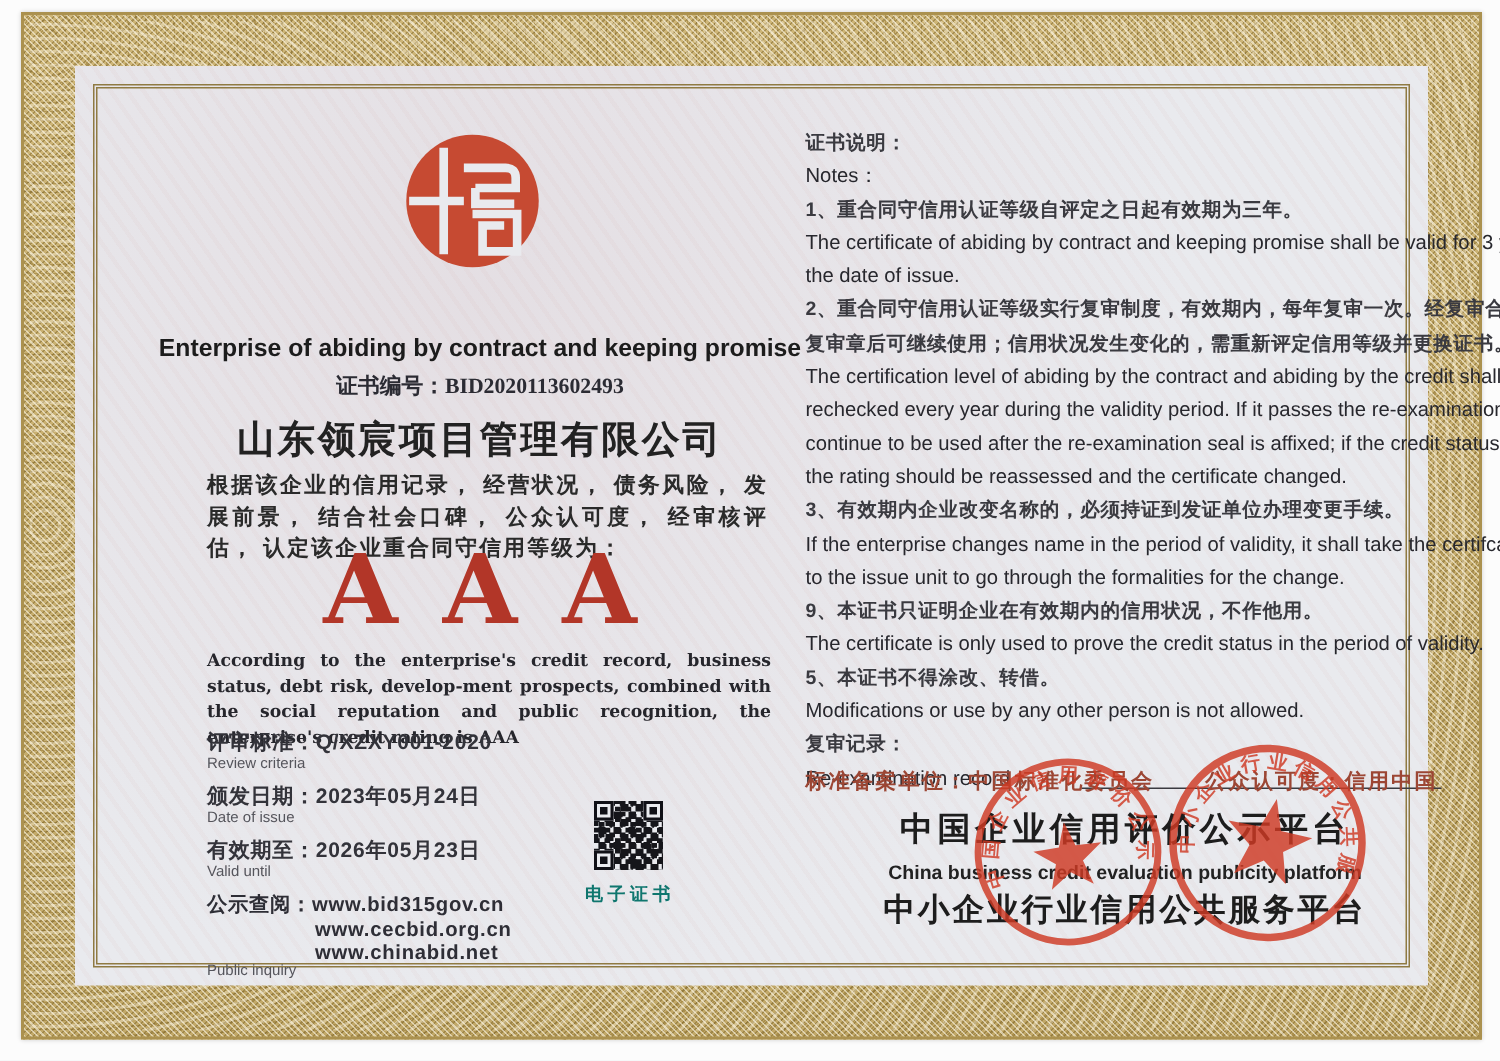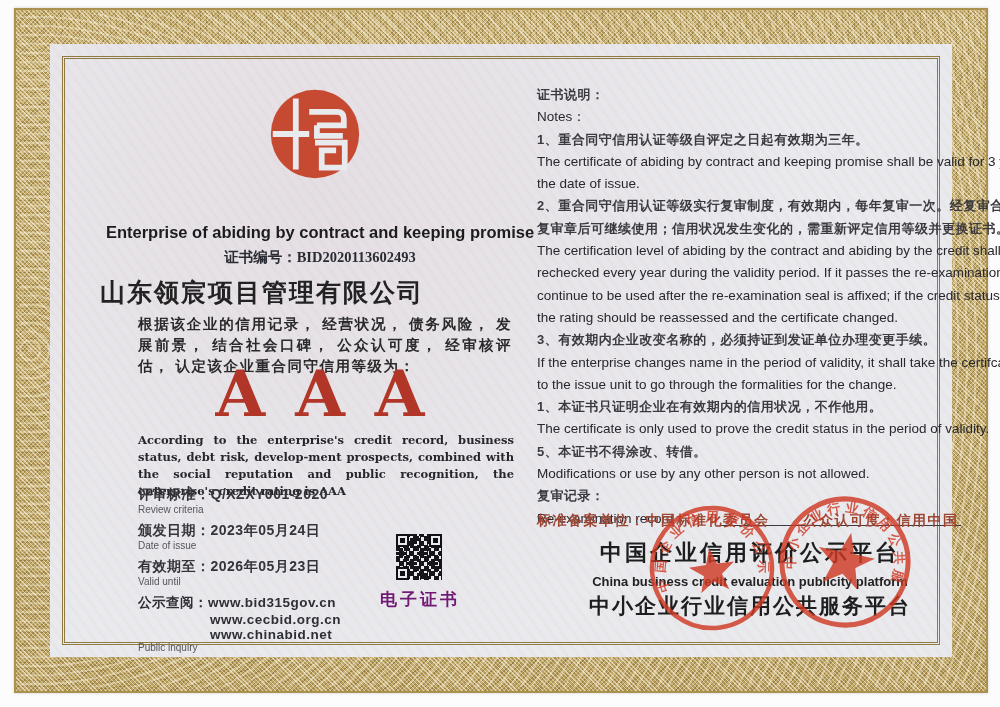--- a/index.html
+++ b/index.html
@@ -27,21 +27,21 @@
       border:3px double #8f7a42; }
 
   
   .logo { left:267px; top:86px; width:96px; height:96px; }
   .title { left:110px; top:181px; width:420px; text-align:center;
       font-size:37px; font-weight:900; letter-spacing:7px; color:#161616; }
   .subtitle { left:100px; top:223px; width:440px; text-align:center;
       font-size:16.5px; font-weight:bold; color:#1c1c1c; }
   .certno { left:110px; top:248px; width:420px; text-align:center;
       font-family:"Liberation Serif", serif; font-size:14.5px; font-weight:bold; color:#2b2b33; }
-  .company { left:100px; top:276px; width:440px; 
+  .company { left:100px; top:276px; width:440px; text-align:center;
       font-size:25px; font-weight:bold; letter-spacing:2px; color:#222; }
   .statement { left:138px; top:314px; width:374px; text-align:justify;
       font-size:14.5px; font-weight:bold; letter-spacing:1.5px; color:#2a2a2a; line-height:21px; }
   .rating { left:110px; top:356px; width:420px; text-align:center;
       font-family:"DejaVu Serif", serif; font-size:64px; font-weight:bold;
       letter-spacing:30px; text-indent:30px; color:#b23628; }
   .statement-en { left:138px; top:432px; width:376px; text-align:justify;
       font-family:"DejaVu Serif", serif; font-size:11.5px; font-weight:bold; color:#26262c; line-height:17px; }
   .fields { left:138px; top:486px; width:280px; }
   .field { margin-bottom:7px; }
@@ -52,21 +52,21 @@
 
   .qr { left:396px; top:534px; width:46px; height:46px;
      background:
        repeating-conic-gradient(#15151a 0 25%, rgba(0,0,0,0) 0 50%) 0 0/7px 7px,
        repeating-conic-gradient(#15151a 0 25%, rgba(0,0,0,0) 0 50%) 3px 2px/10px 10px,
        #e9eaee; }
   .qf { position:absolute; width:13px; height:13px; background:#e9eaee; border:2.5px solid #101016; }
   .qf::after { content:""; position:absolute; inset:2px; background:#101016; }
   .qf.tl { top:0; left:0; } .qf.tr { top:0; right:0; } .qf.bl { bottom:0; left:0; }
   .qr-caption { left:368px; top:588px; width:104px; text-align:center;
-      font-size:17px; font-weight:bold; letter-spacing:3px; color:#701a75; }
+      font-size:12px; font-weight:bold; letter-spacing:3px; color:#0f766e; }
 
   
   .notes { left:537px; top:84px; width:424px; }
   .notes .ln { line-height:22.3px; white-space:nowrap; }
   .notes .cn { font-size:13px; color:#3a3a40; font-weight:bold; letter-spacing:.5px; }
   .notes .en { font-size:13.5px; color:#27272d; }
   .notes .rx { display:flex; align-items:flex-end;gap:28px; }
   .fill-line { flex:1; border-bottom:1.5px solid #3a3a40; margin:0 0 4px 6px; }
 
   .regline { left:537px; top:512px; width:430px; font-size:14px; font-weight:bold;
@@ -146,21 +146,21 @@
     <div class="ln en">the date of issue.</div>
     <div class="ln cn">2、重合同守信用认证等级实行复审制度，有效期内，每年复审一次。经复审合格的，加盖</div>
     <div class="ln cn">复审章后可继续使用；信用状况发生变化的，需重新评定信用等级并更换证书。</div>
     <div class="ln en">The certification level of abiding by the contract and abiding by the credit shall be</div>
     <div class="ln en">rechecked every year during the validity period. If it passes the re-examination, it may</div>
     <div class="ln en">continue to be used after the re-examination seal is affixed; if the credit status changes,</div>
     <div class="ln en">the rating should be reassessed and the certificate changed.</div>
     <div class="ln cn">3、有效期内企业改变名称的，必须持证到发证单位办理变更手续。</div>
     <div class="ln en">If the enterprise changes name in the period of validity, it shall take the certifcate</div>
     <div class="ln en">to the issue unit to go through the formalities for the change.</div>
-    <div class="ln cn">1、本证书只证明企业在有效期内的信用状况，不作他用。</div>
+    <div class="ln cn">9、本证书只证明企业在有效期内的信用状况，不作他用。</div>
     <div class="ln en">The certificate is only used to prove the credit status in the period of validity.</div>
     <div class="ln cn">5、本证书不得涂改、转借。</div>
     <div class="ln en">Modifications or use by any other person is not allowed.</div>
     <div class="ln cn">复审记录：</div>
     <div class="ln en rx">
       <span>Re-examination record：</span>
       <span class="fill-line"></span>
     </div>
   </div>
 

